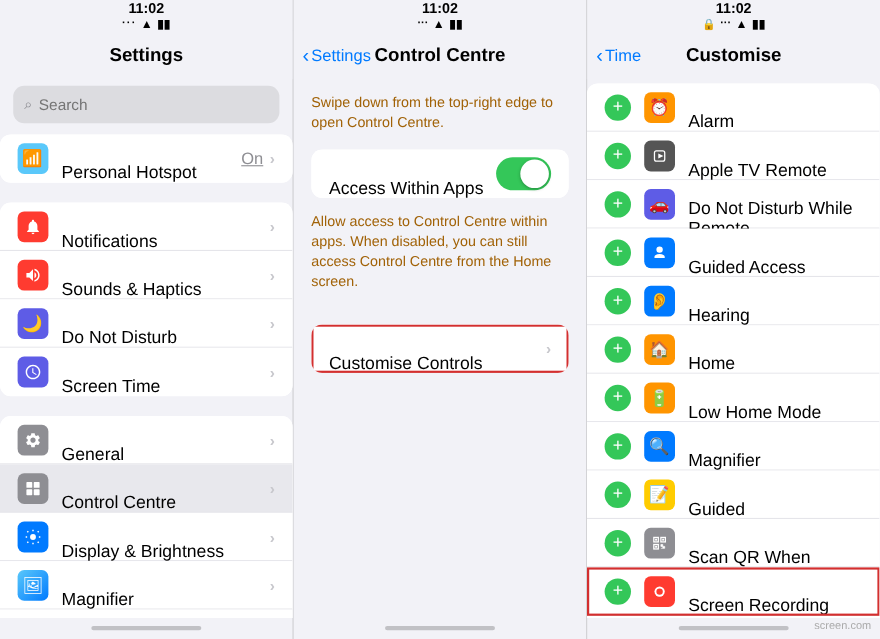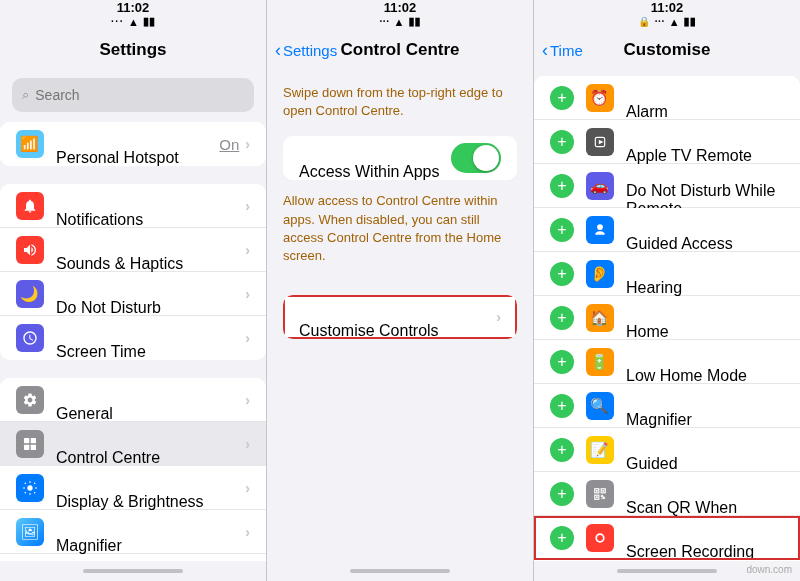--- a/index.html
+++ b/index.html
@@ -493,14 +493,14 @@
         
         
         
       </div>
 
     </div>
   </div>
   <div class="bottom-indicator">
     <div class="home-indicator"></div>
   </div>
-  <span class="watermark">down.com</span>
+  <span class="watermark">screen.com</span>
 </div>
 
 </body></html>

